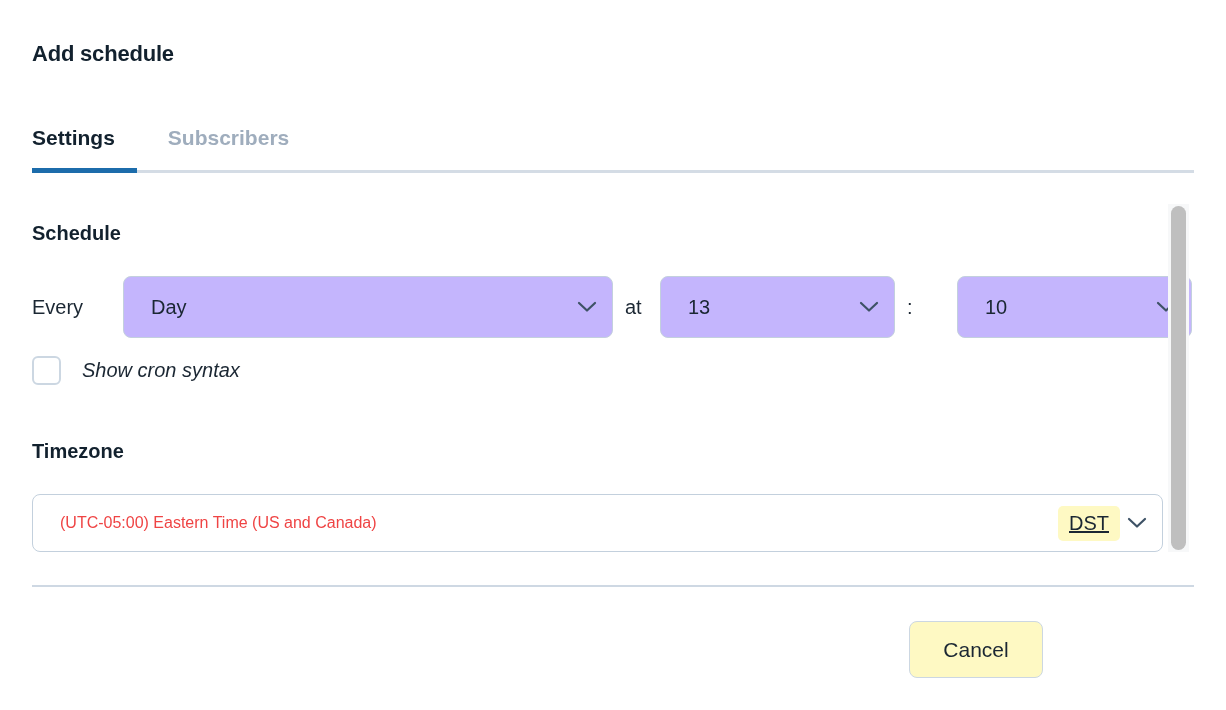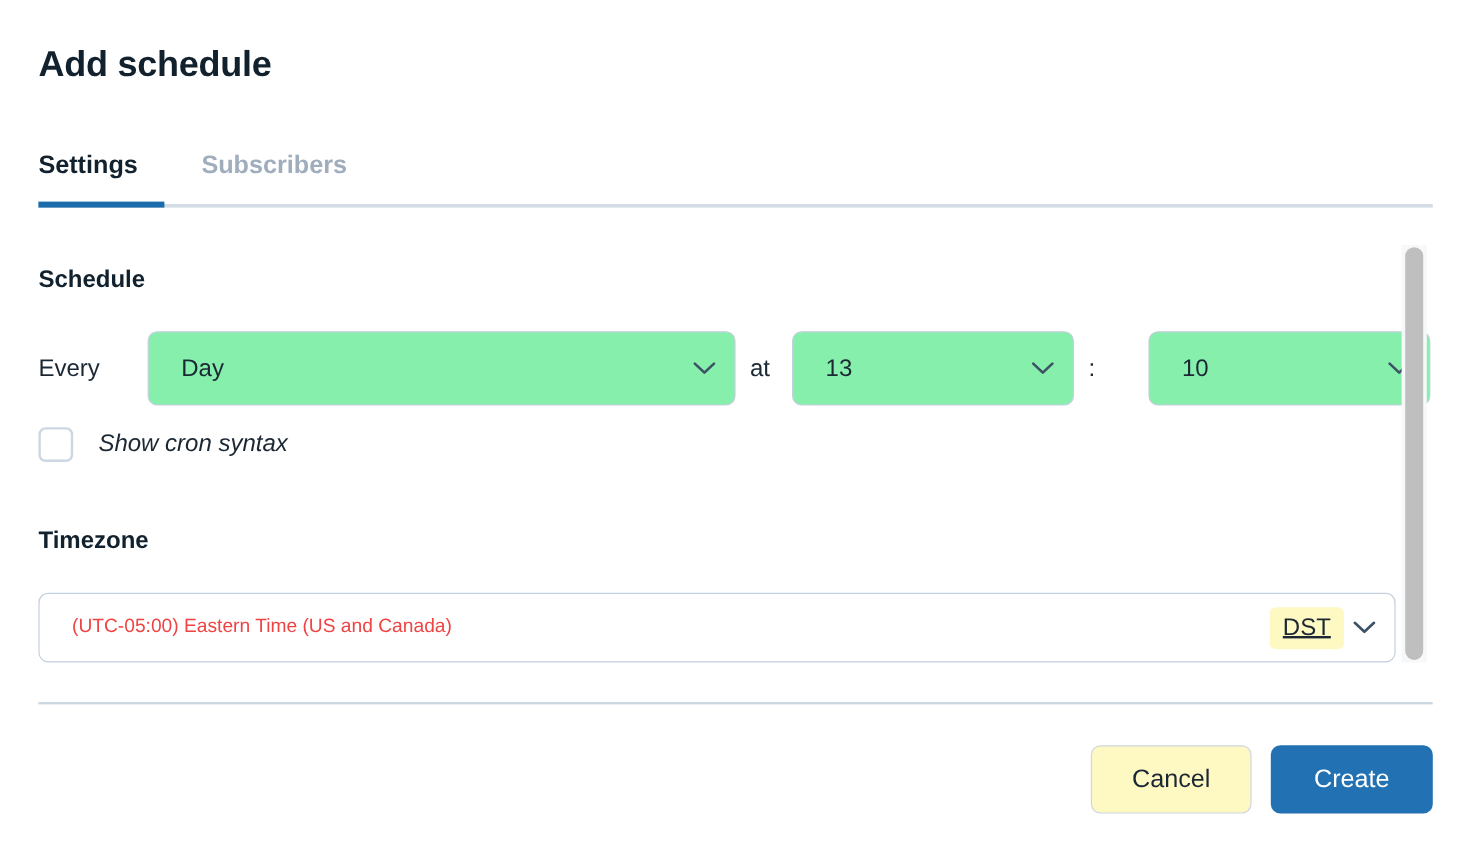--- a/index.html
+++ b/index.html
@@ -24,21 +24,21 @@
     height: 710px;
     background: #fff;
     box-sizing: border-box;
   }
 
   
   .dialog-title {
     position: absolute;
     left: 32px;
     top: 34px;
-    font-size: 30px;
+    font-size: 22px;
     font-weight: bold;
     letter-spacing: -0.2px;
     color: #12212e;
     line-height: 40px;
   }
 
   
   .tabbar {
     position: absolute;
     left: 32px;
@@ -120,21 +120,21 @@
   #at-text { left: 625px; top: 0; }
   #colon-text { left: 907px; top: 0; }
 
   .select-box {
     position: absolute;
     top: 0;
     height: 62px;
     box-sizing: border-box;
     border: 1px solid #c3d0dd;
     border-radius: 8px;
-    background: #86efac;
+    background: #c4b5fd;
     display: flex;
     align-items: center;
     cursor: pointer;
   }
   .select-value {
     font-size: 20px;
     color: #1b2733;
     padding-left: 27px;
     flex: 1;
     white-space: nowrap;
@@ -356,16 +356,15 @@
 
     <div class="scrollbar-track">
       <div class="scrollbar-thumb"></div>
     </div>
 
   </div>
 
   <div class="footer-divider"></div>
   <div class="footer">
     <div class="btn" id="cancel-button">Cancel</div>
-    <div class="btn" id="create-button">Create</div>
   </div>
 
 </div>
 
 </body></html>

